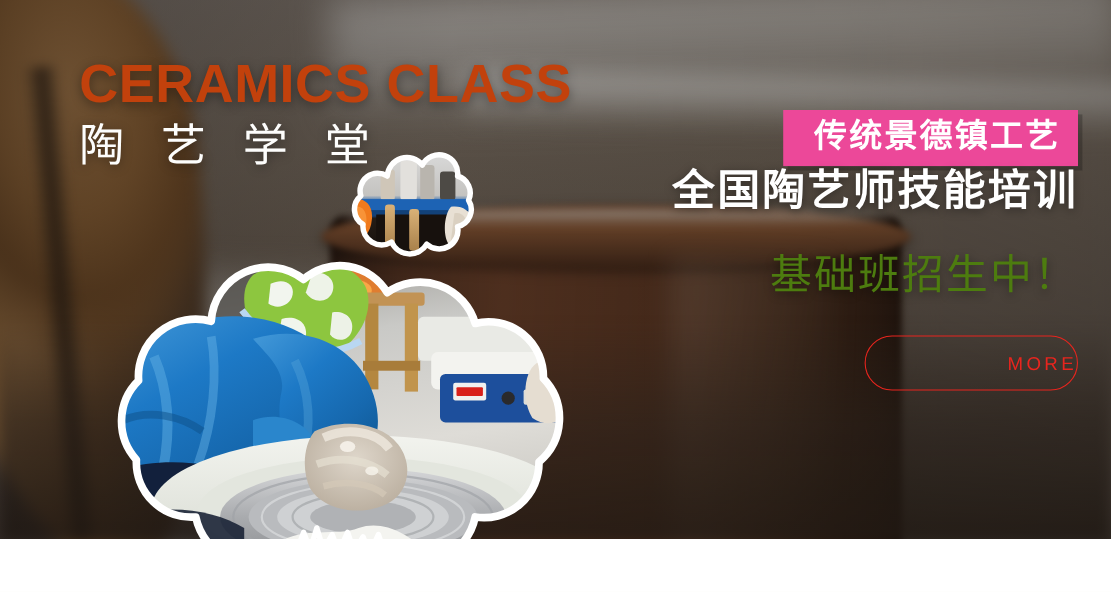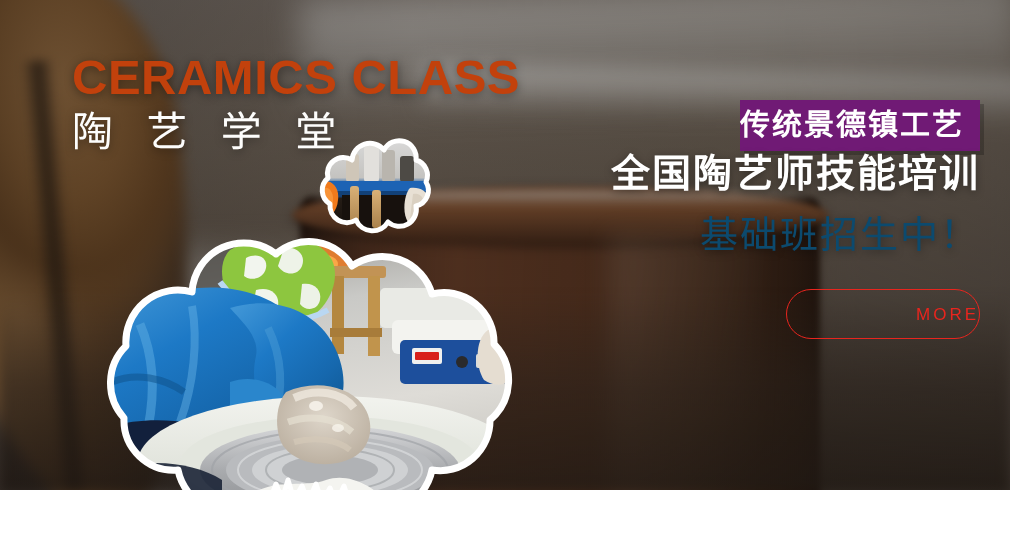--- a/index.html
+++ b/index.html
@@ -149,43 +149,43 @@
   #cloud-large{left:80px;top:232px;width:456px;height:290px;}
 
   
   .right-col{
     position:absolute;left:560px;top:100px;width:420px;
     z-index:6;
     text-align:right;
   }
   .badge{
     display:inline-block;
-    background:#701a75;
+    background:#ec4899;
     color:#ffffff;
     font-size:30px;line-height:32px;
     font-weight:700;
     letter-spacing:2px;
-    padding:9px 16px 10px 0;
+    padding:9px 16px 10px 28px;
     box-shadow:4px 4px 0 rgba(0,0,0,.22);
     white-space:nowrap;
   }
   .line1{
     font-size:39px;line-height:46px;
     font-weight:700;
     letter-spacing:2px;
     color:#ffffff;
     text-shadow:0 2px 9px rgba(0,0,0,.40);
     white-space:nowrap;
   }
   .line2{
-    margin-top:16px;
+    margin-top:32px;
     font-size:38px;line-height:44px;
     font-weight:300;
     letter-spacing:2px;
-    color:#0c4a6e;
+    color:#4d7c0f;
     text-shadow:0 2px 9px rgba(0,0,0,.40);
     white-space:nowrap;
   }
   .more-wrap{margin-top:32px;}
   .more-btn{
     display:inline-block;
     width:194px;height:50px;
     line-height:50px;
     border:1px solid #e8251e;
     border-radius:26px;

